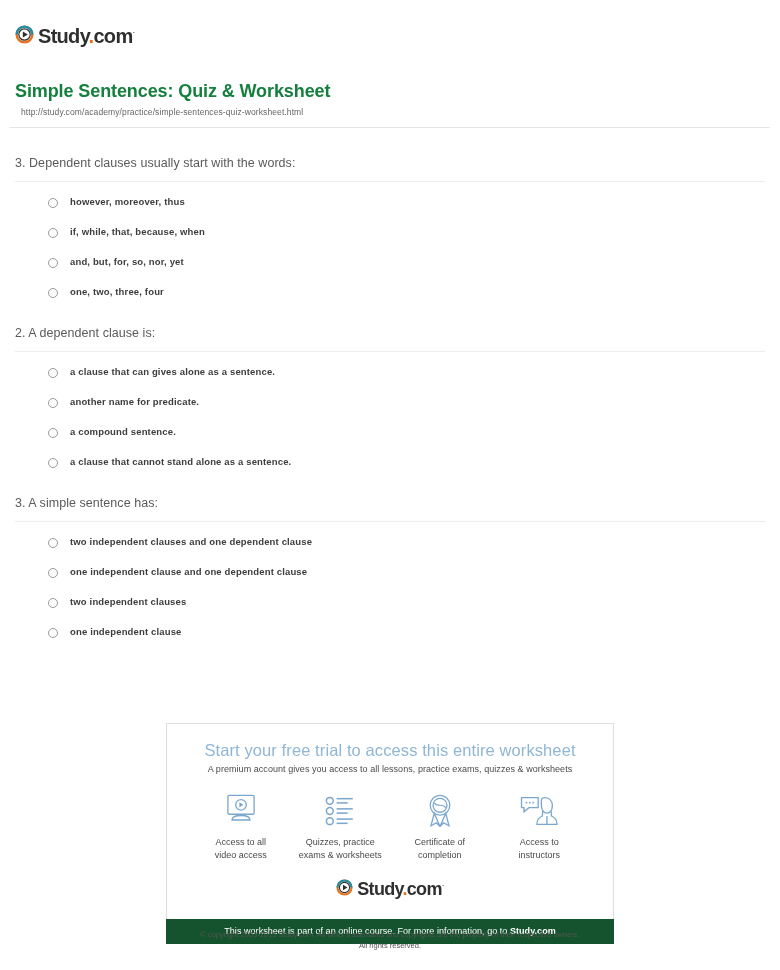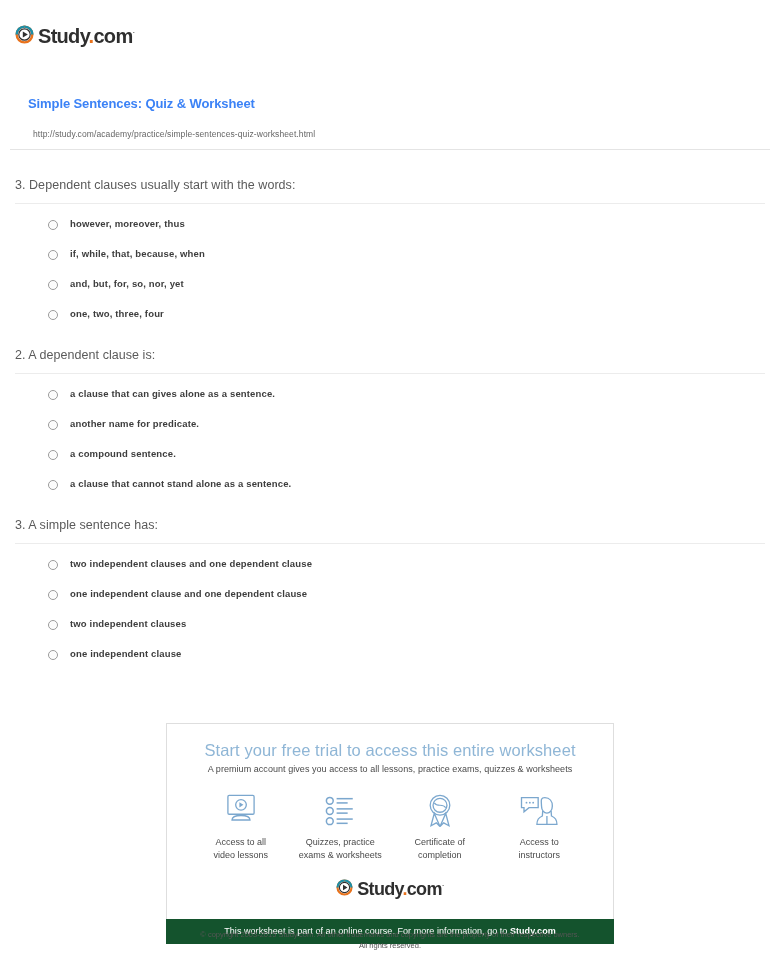--- a/index.html
+++ b/index.html
@@ -52,29 +52,29 @@
     font-size: 8px;
     vertical-align: super;
     font-weight: 400;
     color: #2f2f2f;
   }
 
   .title-block {
     padding: 32px 5px 0 5px;
   }
   h1.page-title {
-    margin: 13px;
-    font-size: 13px;
+    margin: 0;
+    font-size: 18px;
     font-weight: 700;
-    color: #3b82f6;
+    color: #15803d;
     letter-spacing: -0.1px;
     line-height: 24px;
   }
   .page-url {
-    margin: 4px 0 0 18px;
+    margin: 4px 0 0 6px;
     font-size: 8.5px;
     color: #666666;
     letter-spacing: 0.1px;
   }
   .header-rule {
     margin: 10px 0 0 0;
     border: 0;
     border-top: 1px solid #e4e4e4;
   }
 
@@ -320,21 +320,21 @@
             <svg width="40" height="36" viewBox="0 0 48 44" fill="none" stroke="#7ba7ce" stroke-width="1.6" aria-hidden="true">
               <rect x="8" y="3" width="32" height="23" rx="1.5"></rect>
               <circle cx="24" cy="14.5" r="6.5"></circle>
               <path d="M22 11.3 L27 14.5 L22 17.7 Z" fill="#7ba7ce" stroke="none"></path>
               <path d="M13 33 C13 29 18 27.5 24 27.5 C30 27.5 35 29 35 33 Z"></path>
               <line x1="24" y1="26" x2="24" y2="27.5"></line>
             </svg>
           </div>
           <div class="feature-label">
             <div>Access to all</div>
-            <div>video lessons</div>
+            <div>video access</div>
           </div>
         </div>
 
         <div class="feature">
           <div class="feature-icon">
             <svg width="36" height="34" viewBox="0 0 42 40" fill="none" stroke="#7ba7ce" stroke-width="1.8" aria-hidden="true">
               <circle cx="9" cy="8" r="4"></circle>
               <circle cx="9" cy="20" r="4"></circle>
               <circle cx="9" cy="32" r="4"></circle>
               <line x1="17" y1="5.5" x2="36" y2="5.5"></line>

